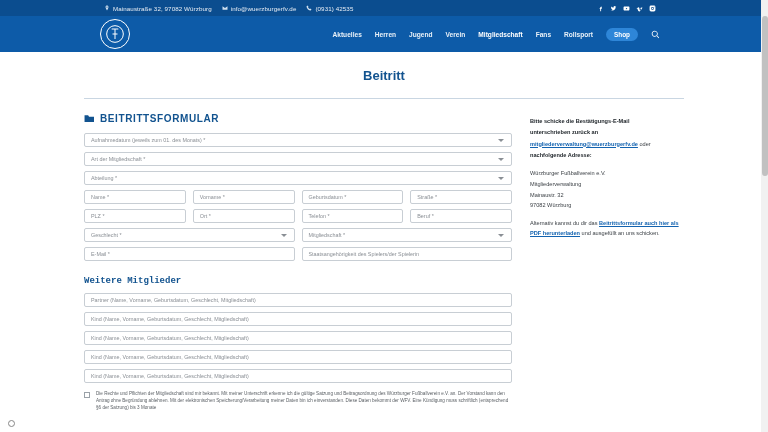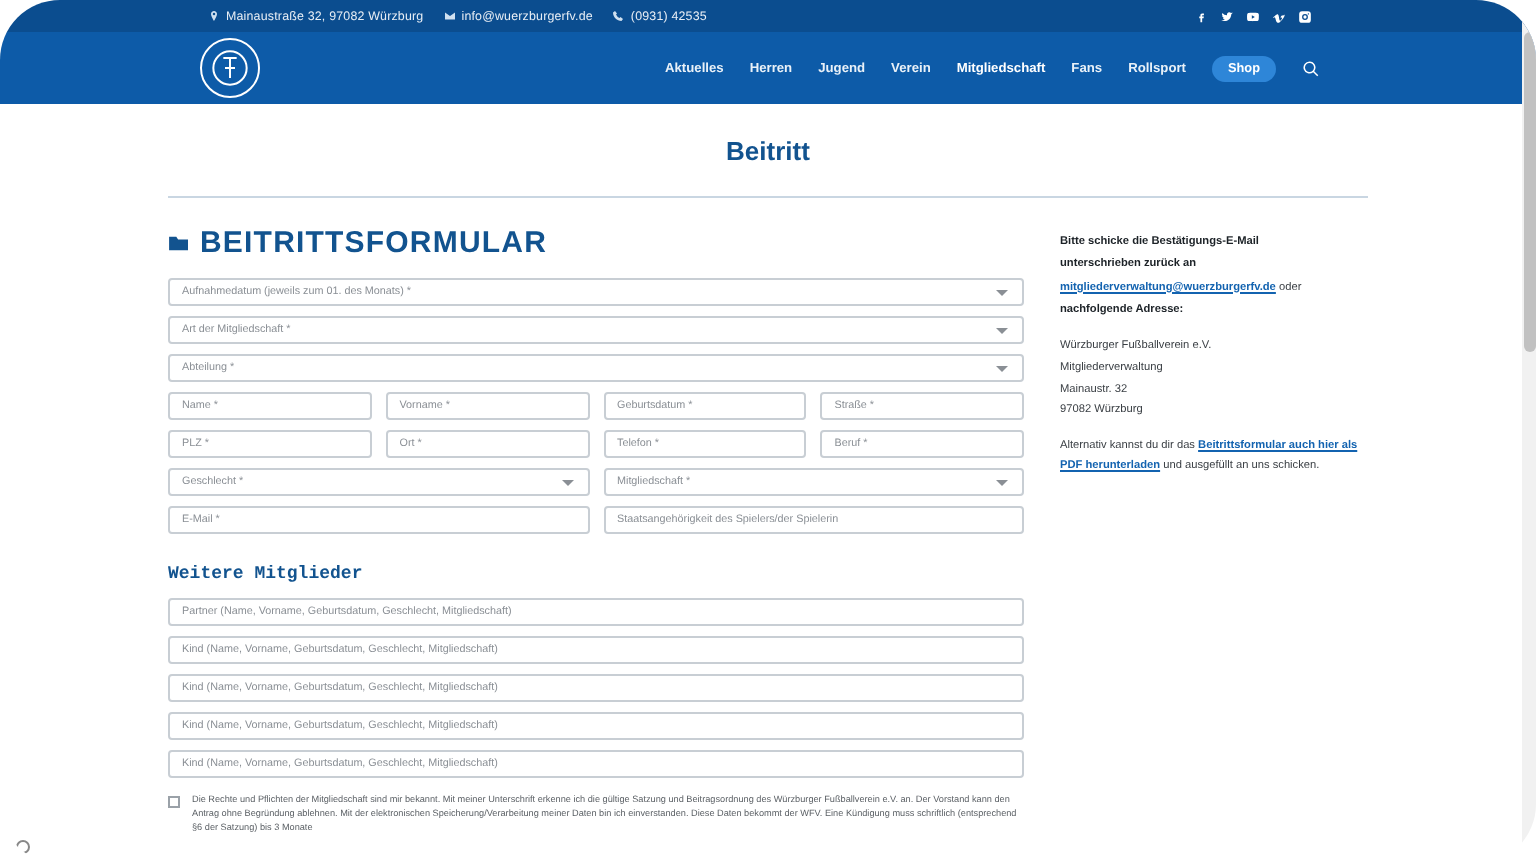--- a/index.html
+++ b/index.html
@@ -5,21 +5,21 @@
   * { box-sizing: border-box; }
   html, body { margin:0; padding:0; }
   body {
     width: 768px; height: 432px;
     font-family: "Liberation Sans", sans-serif;
     background: #ffffff;
     overflow: hidden;
     font-size: 11px;
     color: #333;
   }
-  .page { position: relative; width: 768px; height: 432px; overflow: hidden; background:#fff;border-radius:30px; }
+  .page { position: relative; width: 768px; height: 432px; overflow: hidden; background:#fff; }
 
   
   .topbar {
     height: 16px;
     background: #0b4d8f;
     color: #e8eef5;
     display: flex;
     align-items: center;
     padding: 0 12px;
     font-size: 6.2px;
@@ -78,21 +78,21 @@
     margin: 0 auto;
   }
 
   
   .content { display:flex; padding: 14px 84px 0 84px; gap: 18px; }
   .col-form { width: 428px; }
   .col-side { width: 150px; padding-top: 4px;}
 
   .formtitle {
     display:flex; align-items:center; gap:5px;
-    color:#12538f; font-size:15px; font-weight:700;
+    color:#12538f; font-size:10px; font-weight:700;
     letter-spacing:.6px; margin-bottom: 9px;
   }
   .formtitle svg { width:11px; height:9px; fill:#12538f;}
 
   .fld {
     height: 14px; border:1px solid #c8ced4; border-radius:2px;
     background:#fff; display:flex; align-items:center;
     padding: 0 6px; font-size:5.4px; color:#8a8f95;
     margin-bottom: 5px; position: relative;
   }

